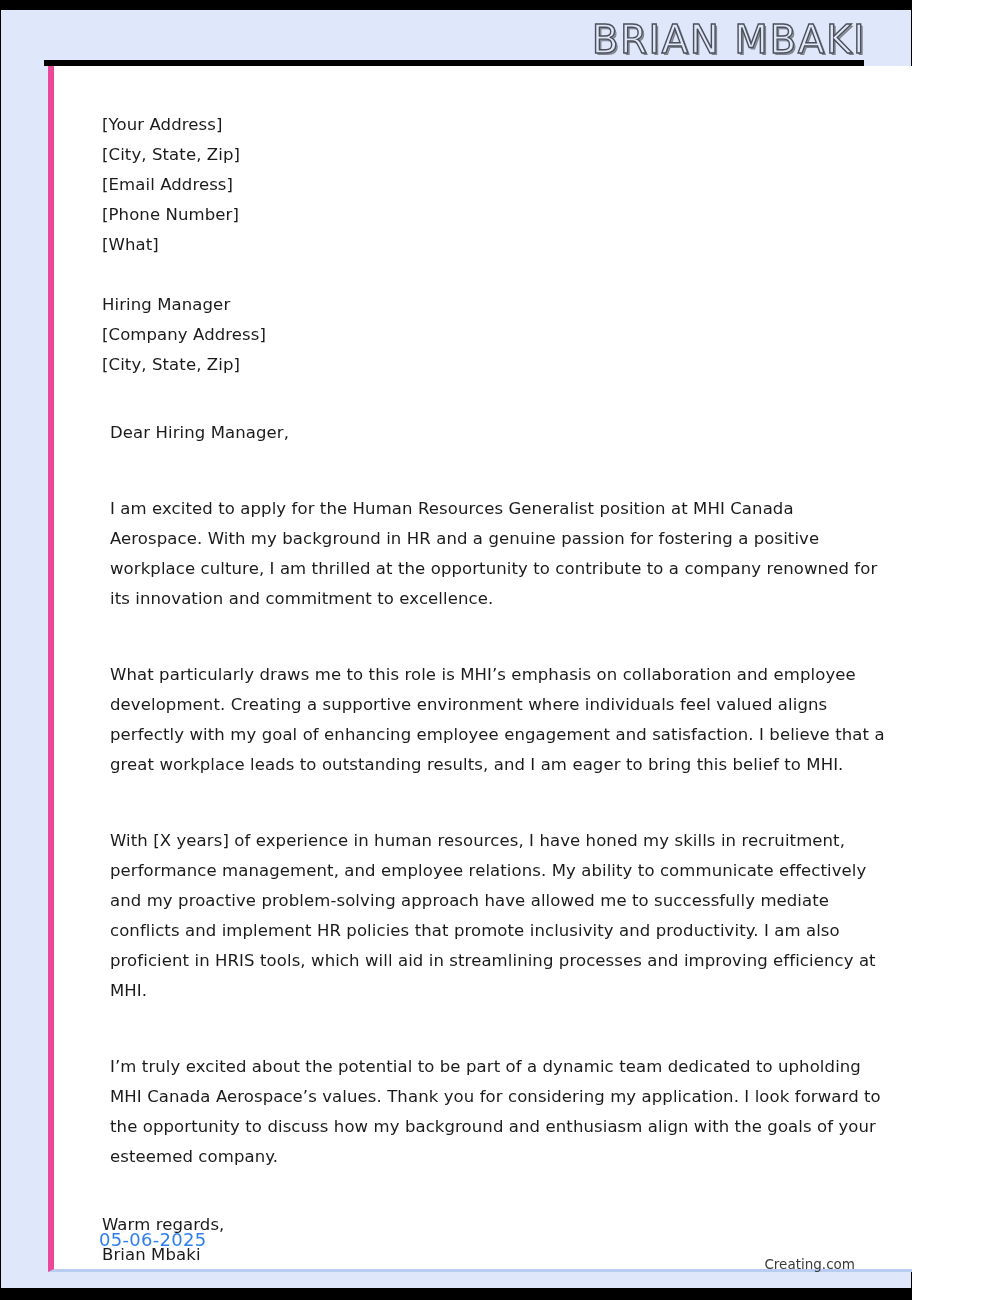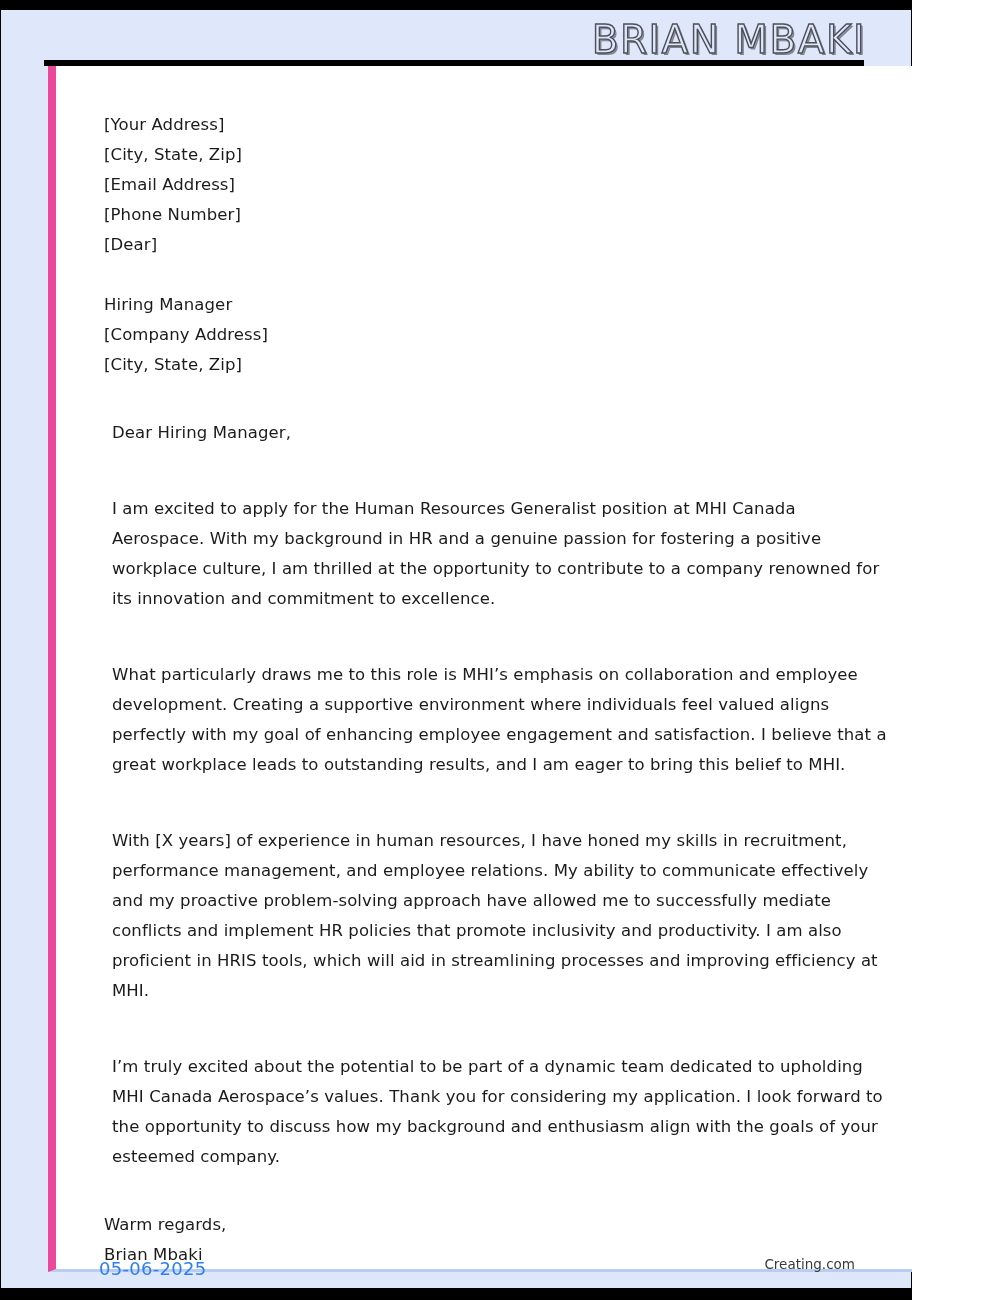--- a/index.html
+++ b/index.html
@@ -71,21 +71,21 @@
   }
 
   
   .sheet {
     position: absolute;
     left: 48px;
     top: 56px;
     width: 900px;
     height: 1206px;
     background: #ffffff;
-    border-left: 8px solid #ec4899;
+    border-left: 6px solid #ec4899;
     border-right: 3px solid #b9cdf2;
     border-bottom: 3px solid #b9cdf2;
   }
 
   .sheet-inner {
     padding: 44px 50px 0 48px;
   }
 
   .letter-body {
     font-family: "DejaVu Sans", sans-serif;
@@ -103,21 +103,21 @@
 
   .para {
     margin: 8px;
     text-align: left;
   }
 
   
   .doc-date {
     position: absolute;
     left: 99px;
-    top: 1249px;
+    top: 1220px;
     font-family: "DejaVu Sans", sans-serif;
     font-size: 18px;
     line-height: 20px;
     color: #2d7ff0;
     letter-spacing: 0.3px;
     z-index: 5;
   }
 
   
   .watermark {
@@ -146,21 +146,21 @@
   <div class="top-bar"></div>
 
   <div class="sheet">
     <div class="sheet-inner letter-body">
 
       <div class="block">
         <span class="addr-line">[Your Address]</span>
         <span class="addr-line">[City, State, Zip]</span>
         <span class="addr-line">[Email Address]</span>
         <span class="addr-line">[Phone Number]</span>
-        <span class="addr-line">[Dear]</span>
+        <span class="addr-line">[What]</span>
       </div>
 
       <div class="spacer"></div>
 
       <div class="block">
         <span class="addr-line">Hiring Manager</span>
         <span class="addr-line">[Company Address]</span>
         <span class="addr-line">[City, State, Zip]</span>
       </div>
 

